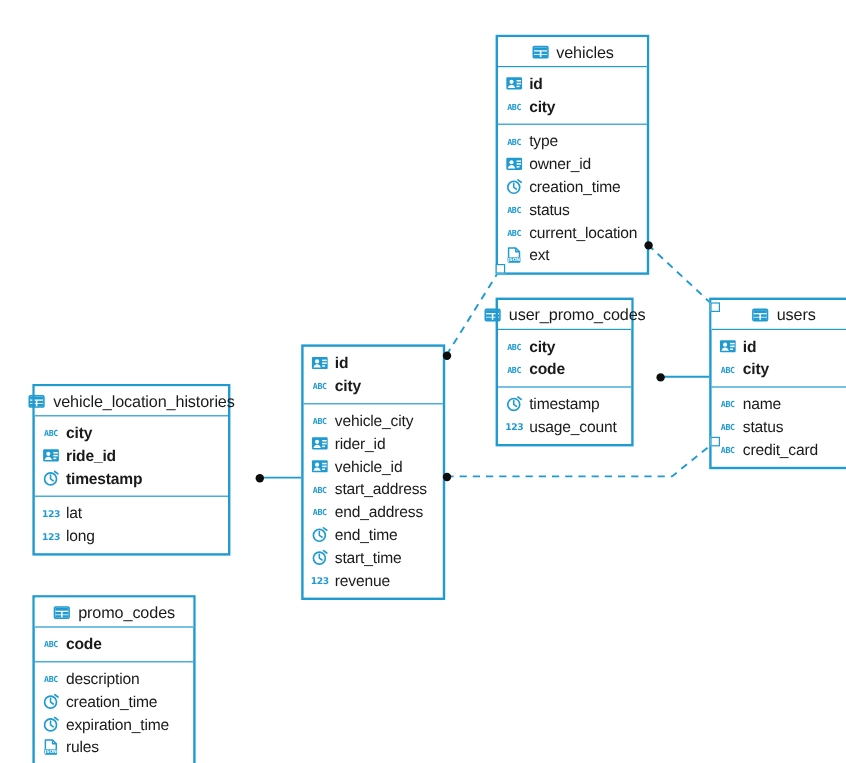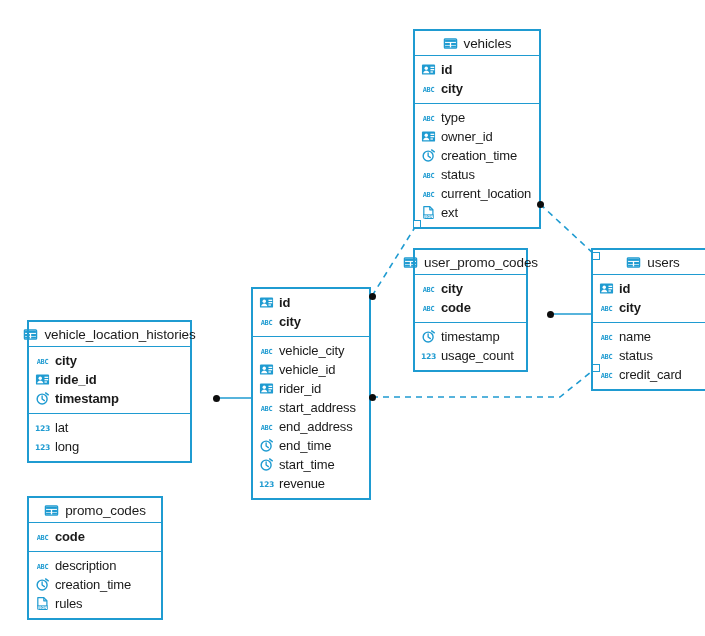--- a/index.html
+++ b/index.html
@@ -324,32 +324,32 @@
         </div>
         <div class="field">
           <svg class="ico" viewBox="0 0 16 16" xmlns="http://www.w3.org/2000/svg">
             <rect x="1" y="2.6" width="14" height="10.8" rx="1" fill="#1f9bd1"></rect>
             <circle cx="5.6" cy="6.6" r="1.85" fill="#ffffff"></circle>
             <path d="M2.3 12.1c0.45-2.0 1.85-3.0 3.3-3.0s2.85 1.0 3.3 3.0z" fill="#ffffff"></path>
             <rect x="10.1" y="5.0" width="4.0" height="1.35" fill="#ffffff"></rect>
             <rect x="10.1" y="7.5" width="4.0" height="1.35" fill="#ffffff"></rect>
             <rect x="10.1" y="10.0" width="2.6" height="1.35" fill="#ffffff"></rect>
           </svg>
+          <span class="field-label">rider_id</span>
+        </div>
+        <div class="field">
+          <svg class="ico" viewBox="0 0 16 16" xmlns="http://www.w3.org/2000/svg">
+            <rect x="1" y="2.6" width="14" height="10.8" rx="1" fill="#1f9bd1"></rect>
+            <circle cx="5.6" cy="6.6" r="1.85" fill="#ffffff"></circle>
+            <path d="M2.3 12.1c0.45-2.0 1.85-3.0 3.3-3.0s2.85 1.0 3.3 3.0z" fill="#ffffff"></path>
+            <rect x="10.1" y="5.0" width="4.0" height="1.35" fill="#ffffff"></rect>
+            <rect x="10.1" y="7.5" width="4.0" height="1.35" fill="#ffffff"></rect>
+            <rect x="10.1" y="10.0" width="2.6" height="1.35" fill="#ffffff"></rect>
+          </svg>
           <span class="field-label">vehicle_id</span>
-        </div>
-        <div class="field">
-          <svg class="ico" viewBox="0 0 16 16" xmlns="http://www.w3.org/2000/svg">
-            <rect x="1" y="2.6" width="14" height="10.8" rx="1" fill="#1f9bd1"></rect>
-            <circle cx="5.6" cy="6.6" r="1.85" fill="#ffffff"></circle>
-            <path d="M2.3 12.1c0.45-2.0 1.85-3.0 3.3-3.0s2.85 1.0 3.3 3.0z" fill="#ffffff"></path>
-            <rect x="10.1" y="5.0" width="4.0" height="1.35" fill="#ffffff"></rect>
-            <rect x="10.1" y="7.5" width="4.0" height="1.35" fill="#ffffff"></rect>
-            <rect x="10.1" y="10.0" width="2.6" height="1.35" fill="#ffffff"></rect>
-          </svg>
-          <span class="field-label">rider_id</span>
         </div>
         <div class="field">
           <svg class="ico" viewBox="0 0 16 16" xmlns="http://www.w3.org/2000/svg">
             <text x="8" y="11.2" text-anchor="middle" font-family="DejaVu Sans Mono, monospace" font-size="7.4" font-weight="bold" fill="#1f9bd1" letter-spacing="-0.3">ABC</text>
           </svg>
           <span class="field-label">start_address</span>
         </div>
         <div class="field">
           <svg class="ico" viewBox="0 0 16 16" xmlns="http://www.w3.org/2000/svg">
             <text x="8" y="11.2" text-anchor="middle" font-family="DejaVu Sans Mono, monospace" font-size="7.4" font-weight="bold" fill="#1f9bd1" letter-spacing="-0.3">ABC</text>
@@ -464,20 +464,28 @@
         <div class="field">
           <svg class="ico" viewBox="0 0 16 16" xmlns="http://www.w3.org/2000/svg">
             <circle cx="7.6" cy="8.6" r="5.3" fill="none" stroke="#1f9bd1" stroke-width="1.5"></circle>
             <path d="M7.6 5.2 L7.6 8.6 L10.0 10.3" fill="none" stroke="#1f9bd1" stroke-width="1.4" stroke-linecap="round" stroke-linejoin="round"></path>
             <path d="M11.3 2.0 L14.2 4.1" fill="none" stroke="#1f9bd1" stroke-width="1.5" stroke-linecap="round"></path>
           </svg>
           <span class="field-label">creation_time</span>
         </div>
         <div class="field">
           <svg class="ico" viewBox="0 0 16 16" xmlns="http://www.w3.org/2000/svg">
+            <circle cx="7.6" cy="8.6" r="5.3" fill="none" stroke="#1f9bd1" stroke-width="1.5"></circle>
+            <path d="M7.6 5.2 L7.6 8.6 L10.0 10.3" fill="none" stroke="#1f9bd1" stroke-width="1.4" stroke-linecap="round" stroke-linejoin="round"></path>
+            <path d="M11.3 2.0 L14.2 4.1" fill="none" stroke="#1f9bd1" stroke-width="1.5" stroke-linecap="round"></path>
+          </svg>
+          <span class="field-label">expiration_time</span>
+        </div>
+        <div class="field">
+          <svg class="ico" viewBox="0 0 16 16" xmlns="http://www.w3.org/2000/svg">
             <path d="M3.0 1.8 h6.4 l3.3 3.3 v9.1 h-9.7 z" fill="#ffffff" stroke="#1f9bd1" stroke-width="1.3" stroke-linejoin="round"></path>
             <path d="M9.4 1.8 v3.3 h3.3" fill="none" stroke="#1f9bd1" stroke-width="1.3" stroke-linejoin="round"></path>
             <rect x="2.2" y="10.0" width="11.2" height="4.3" fill="#1f9bd1"></rect>
             <text x="7.8" y="13.5" text-anchor="middle" font-family="DejaVu Sans, sans-serif" font-size="4.0" font-weight="bold" fill="#ffffff" letter-spacing="-0.15">JSON</text>
           </svg>
           <span class="field-label">rules</span>
         </div>
       </div>
     </div>
     <div class="dot" style="left: 368.5px; top: 292.5px;"></div>

